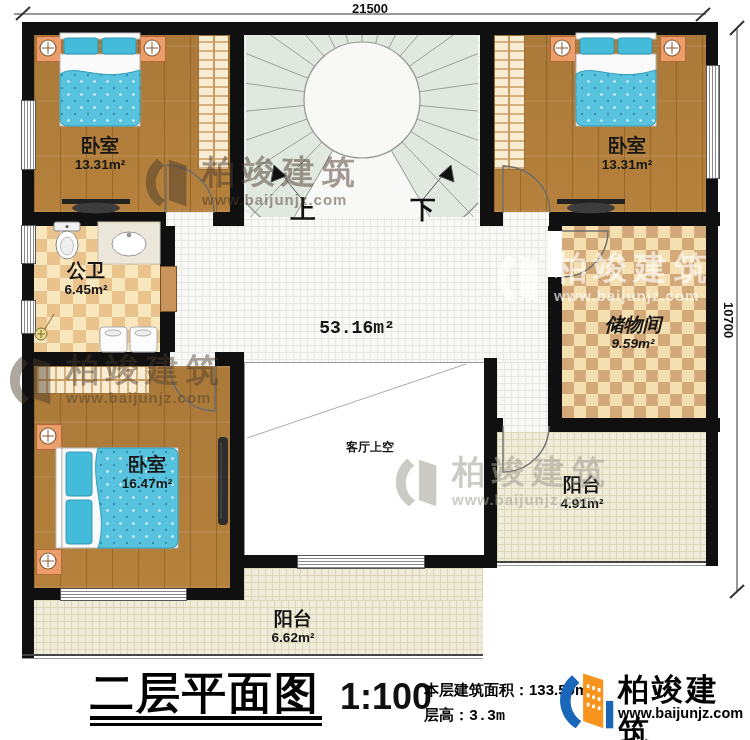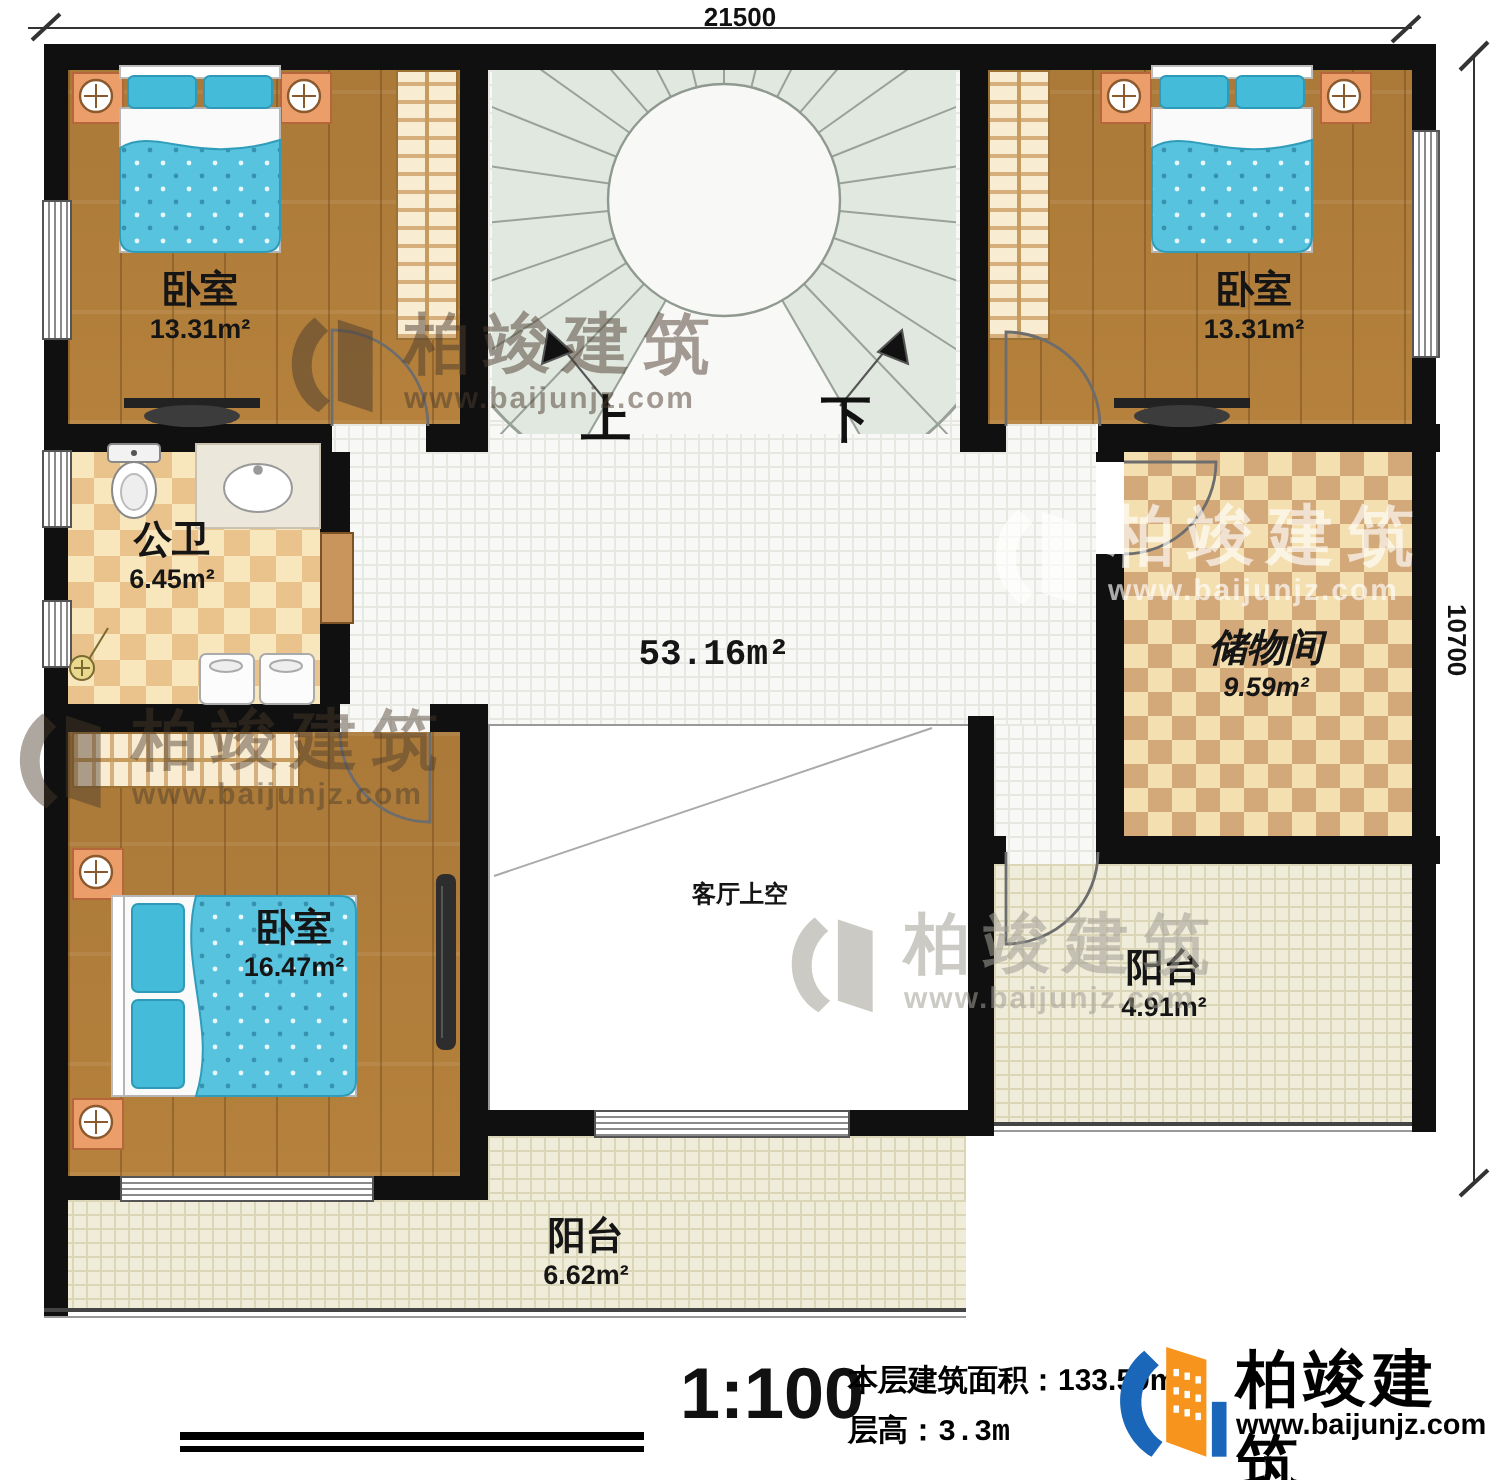--- a/index.html
+++ b/index.html
@@ -343,20 +343,21 @@
     <svg width="58" height="58" viewBox="0 0 60 60" style="position:static;">
       <path d="M22,56 C5,46 3,20 20,7 L27,14 C15,24 16,42 28,50 Z" fill="currentColor"></path>
       <path d="M32,8 L50,14 L50,56 L32,50 Z" fill="currentColor"></path>
     </svg>
     <div class="wm-t">
         <div class="wm-name">柏竣建筑</div>
         <div class="wm-site">www.baijunjz.com</div>
       </div>
   </div>
 
+  <div class="tb-title">二层平面图</div>
   <div class="abs" style="left:90px;top:716px;width:232px;height:4px;background:#000;"></div>
   <div class="abs" style="left:90px;top:723px;width:232px;height:3px;background:#000;"></div>
   <div class="tb-scale">1:100</div>
   <div class="tb-line1">本层建筑面积：133.59m²</div>
   <div class="tb-line2">层高：3.3m</div>
 
   <svg width="64" height="68" viewBox="0 0 70 70" style="left:552px;top:666px;">
     <path d="M26,66 C6,54 2,24 22,8 L30,16 C16,28 18,48 32,58 Z" fill="#1a66b8"></path>
     <path d="M34,6 L56,13 L56,66 L34,58 Z" fill="#f7941d"></path>
     <g fill="#fff">

